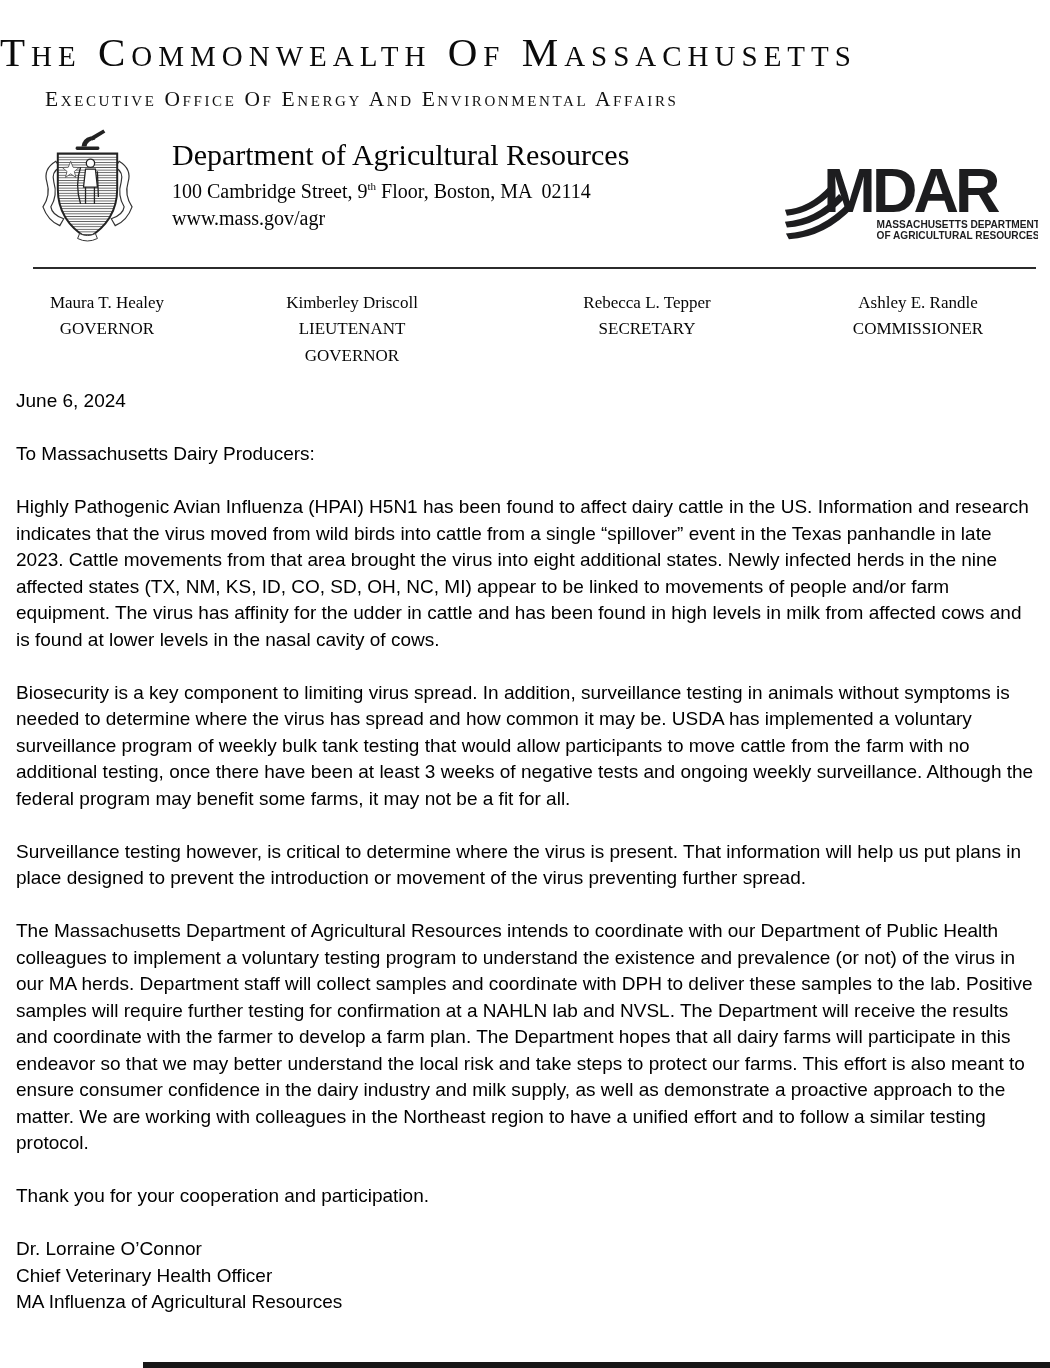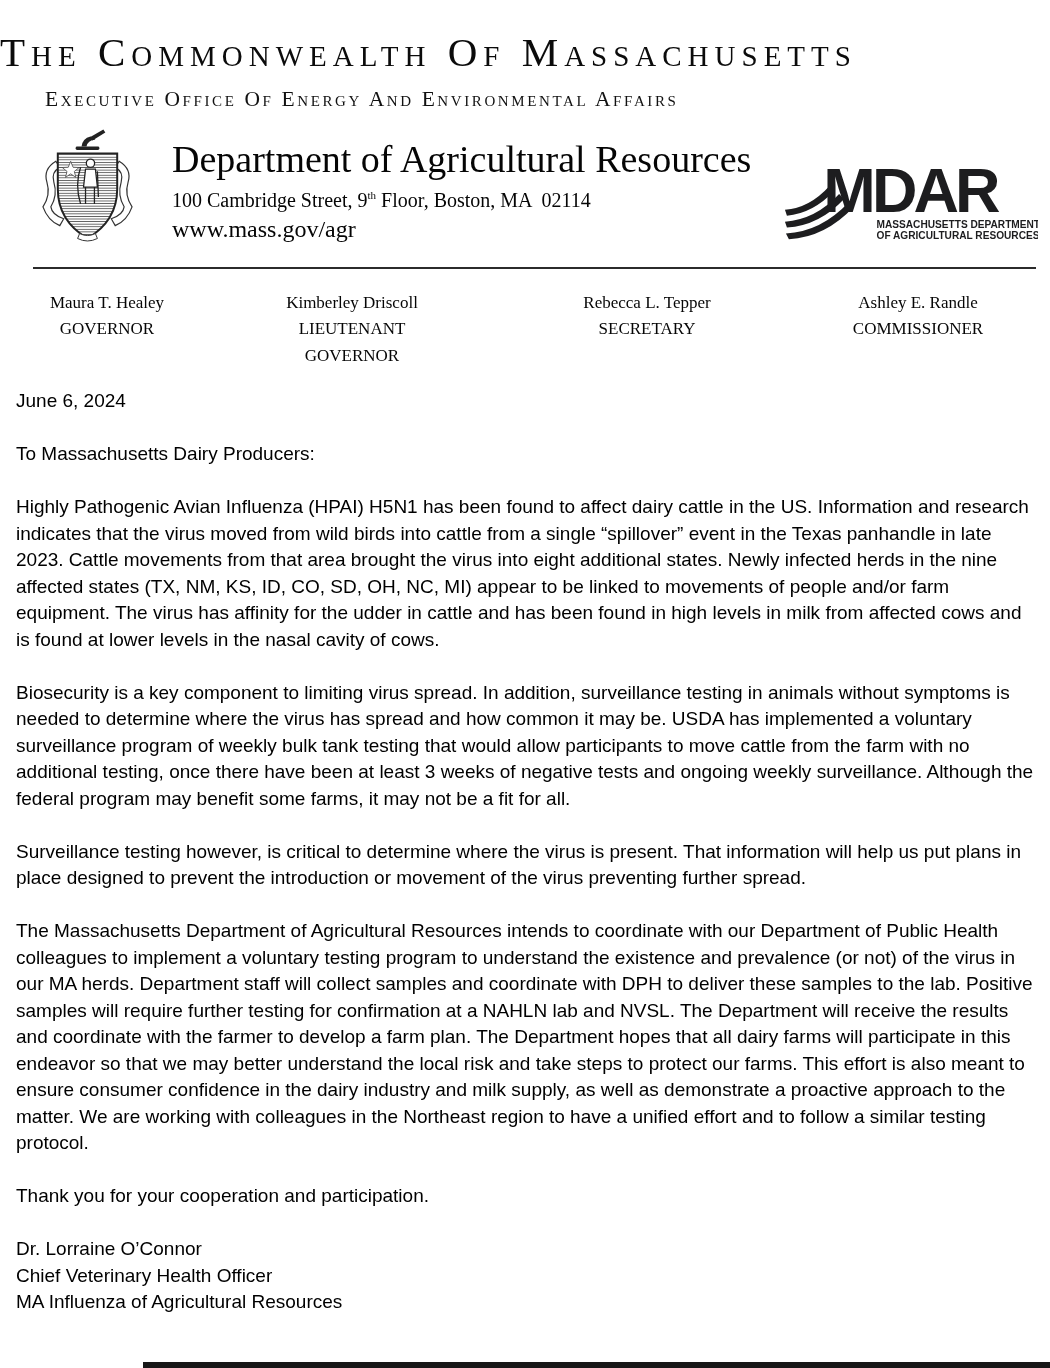--- a/index.html
+++ b/index.html
@@ -10,24 +10,24 @@
   .title1{position:absolute;top:28px;left:0;width:100%;text-align:left;
           font-family:"Liberation Serif",serif;font-variant:small-caps;
           font-size:41px;letter-spacing:6px;color:#0b0b0b;white-space:nowrap;}
   .title2{position:absolute;top:87px;left:45px;
           font-family:"Liberation Serif",serif;font-variant:small-caps;
           font-size:21.5px;letter-spacing:2.6px;color:#111;white-space:nowrap;}
 
   .seal{position:absolute;left:38px;top:126px;width:99px;height:127px;}
 
   .dept{position:absolute;left:172px;top:138px;font-family:"Liberation Serif",serif;color:#050505;}
-  .dept-name{font-size:38px;line-height:1.15;}
+  .dept-name{font-size:30px;line-height:1.15;}
   .dept-addr{font-size:20px;margin-top:7px;white-space:pre-wrap;}
   .dept-addr sup{font-size:11px;}
-  .dept-web{font-size:24px;margin-top:4px;}
+  .dept-web{font-size:20px;margin-top:4px;}
 
   .mdar{position:absolute;left:782px;top:148px;width:256px;height:100px;}
 
   .rule{position:absolute;left:33px;top:267px;width:1003px;height:2px;background:#2b2b2b;}
 
   
   .official{position:absolute;top:290px;width:170px;text-align:center;
             font-family:"Liberation Serif",serif;font-size:17px;line-height:1.55;color:#060606;}
   .off-1{left:22px;}  .off-2{left:267px;}  .off-3{left:562px;}  .off-4{left:833px;}
 

